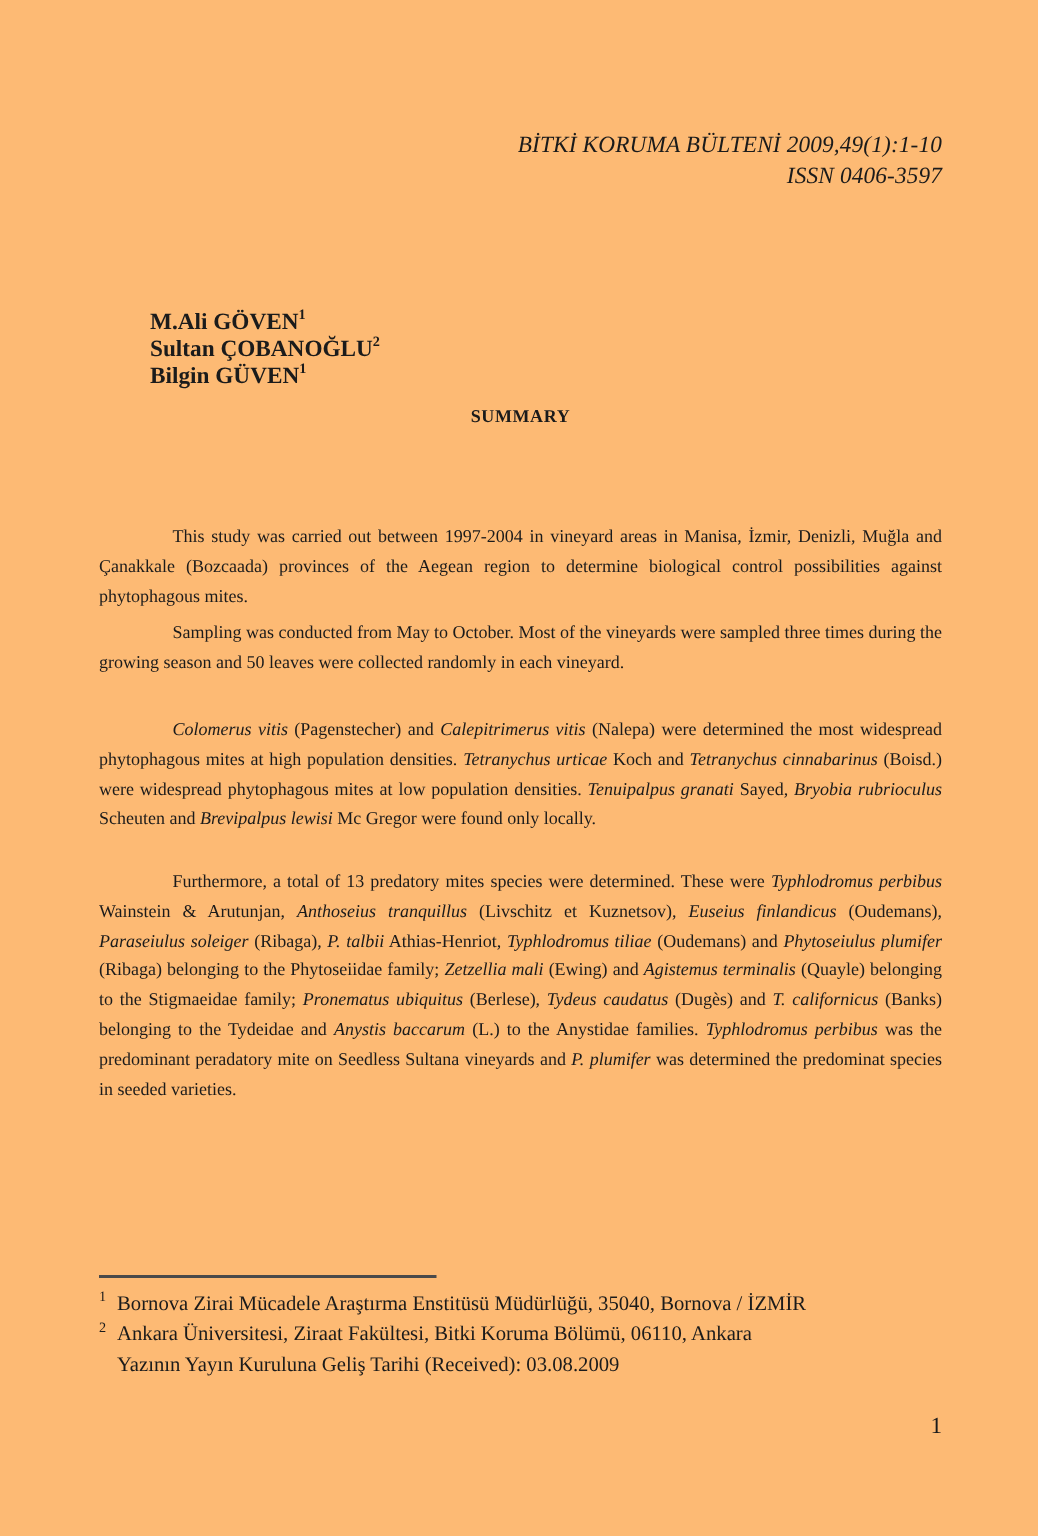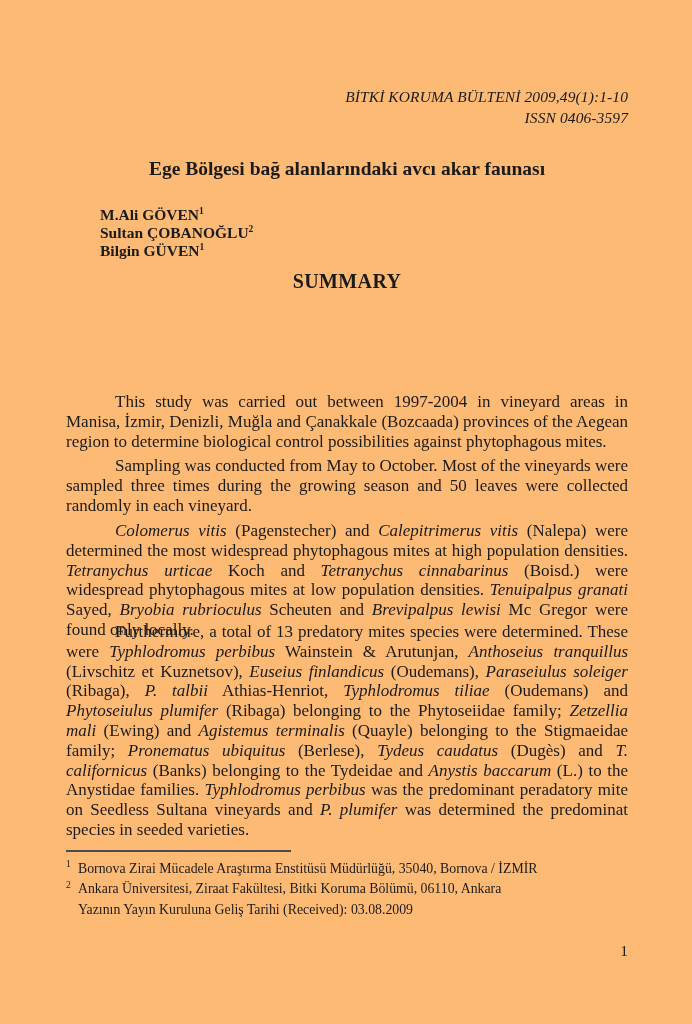--- a/index.html
+++ b/index.html
@@ -43,35 +43,34 @@
   }
   .authors-row sup {
     font-size: 9.5px;
     vertical-align: super;
     line-height: 0;
   }
   .summary-heading {
     top: 270px;
     text-align: center;
     font-weight: bold;
-    font-size: 20px;
+    font-size: 12px;
     letter-spacing: 0.4px;
   }
   .summary-subtitle {
     top: 309px;
     text-align: center;
     font-weight: bold;
     font-size: 17.5px;
   }
   .body-par {
-    font-size: 17px;
+    font-size: 12px;
     line-height: 19.8px;
     text-align: justify;
     text-indent: 49px;
-    margin-top: 44px;
   }
   .par-1 { top: 348px; }
   .par-2 { top: 412px; }
   .par-3 { top: 477px; }
   .par-4 { top: 578px; }
   .it { font-style: italic; }
   .bd { font-weight: bold; }
 
   .keywords {
     top: 778px;
@@ -101,21 +100,20 @@
 </head>
 <body>
 
 <div class="page">
 
   <div class="block journal-header">
     <div>BİTKİ KORUMA BÜLTENİ 2009,49(1):1-10</div>
     <div>ISSN 0406-3597</div>
   </div>
 
-  <h1 class="block article-title">Ege Bölgesi bağ alanlarındaki avcı akar faunası</h1>
 
   <div class="block authors-row">
     <span class="author"><span>M.Ali GÖVEN</span><sup>1</sup></span>
     <span class="author"><span>Sultan ÇOBANOĞLU</span><sup>2</sup></span>
     <span class="author"><span>Bilgin GÜVEN</span><sup>1</sup></span>
   </div>
 
   <h2 class="block summary-heading">SUMMARY</h2>
 
 

